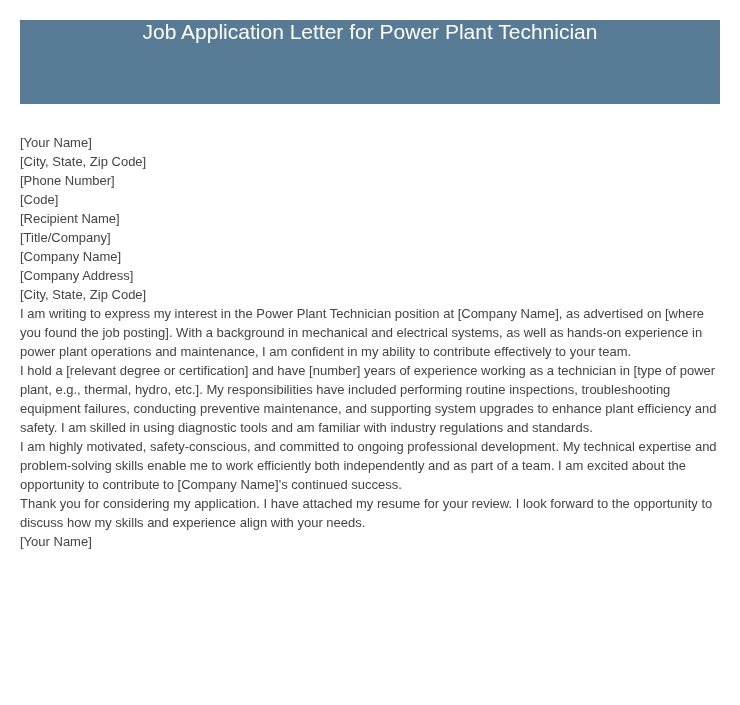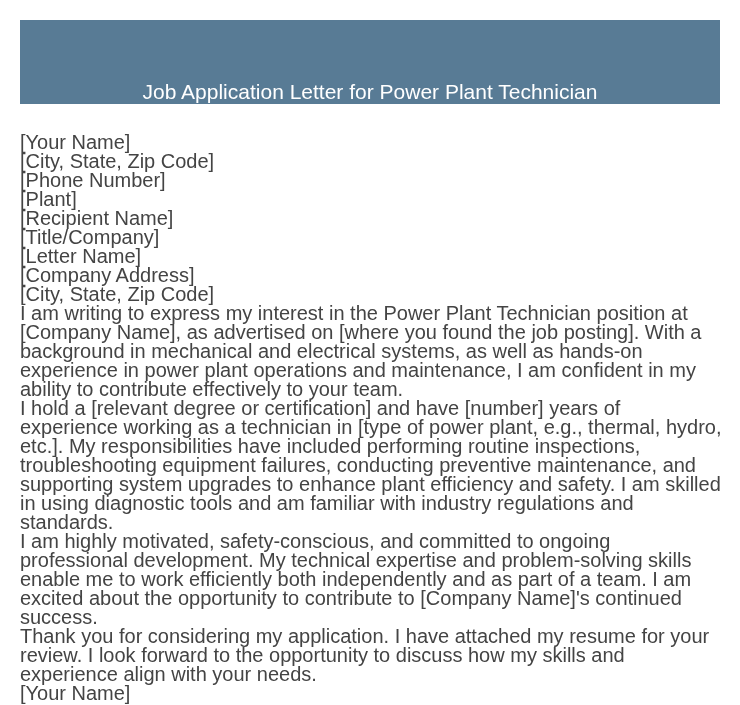--- a/index.html
+++ b/index.html
@@ -3,44 +3,44 @@
   <meta charset="utf-8">
   <style>
     html, body { margin: 0; padding: 0; background: #ffffff; }
     body {
       width: 740px; height: 705px; overflow: hidden; position: relative;
       font-family: "Liberation Sans", "DejaVu Sans", sans-serif;
     }
     .banner {
       position: absolute; left: 20px; top: 20px; width: 700px; height: 84px;
       background: #587b95; color: #ffffff;
-      display: flex; align-items: flex-end; justify-content: center;
+      display: flex; align-items: flex-start; justify-content: center;
       font-size: 21px; letter-spacing: 0px;
     }
     .letter {
       position: absolute; left: 20px; top: 133px; width: 702px;
-      color: #444444; font-size: 20px; line-height: 19px;
+      color: #444444; font-size: 13px; line-height: 19px;
     }
     .letter p { margin: 0; padding: 0; }
   </style>
 </head>
 <body>
 
 <div class="banner">
   <span>Job Application Letter for Power Plant Technician</span>
 </div>
 
 <div class="letter">
   <p>[Your Name]</p>
   <p>[City, State, Zip Code]</p>
   <p>[Phone Number]</p>
-  <p>[Plant]</p>
+  <p>[Code]</p>
   <p>[Recipient Name]</p>
   <p>[Title/Company]</p>
-  <p>[Letter Name]</p>
+  <p>[Company Name]</p>
   <p>[Company Address]</p>
   <p>[City, State, Zip Code]</p>
   <p>I am writing to express my interest in the Power Plant Technician position at [Company Name], as advertised on [where you found the job posting]. With a background in mechanical and electrical systems, as well as hands-on experience in power plant operations and maintenance, I am confident in my ability to contribute effectively to your team.</p>
   <p>I hold a [relevant degree or certification] and have [number] years of experience working as a technician in [type of power plant, e.g., thermal, hydro, etc.]. My responsibilities have included performing routine inspections, troubleshooting equipment failures, conducting preventive maintenance, and supporting system upgrades to enhance plant efficiency and safety. I am skilled in using diagnostic tools and am familiar with industry regulations and standards.</p>
   <p>I am highly motivated, safety-conscious, and committed to ongoing professional development. My technical expertise and problem-solving skills enable me to work efficiently both independently and as part of a team. I am excited about the opportunity to contribute to [Company Name]'s continued success.</p>
   <p>Thank you for considering my application. I have attached my resume for your review. I look forward to the opportunity to discuss how my skills and experience align with your needs.</p>
   <p>[Your Name]</p>
 </div>
 
 </body></html>

